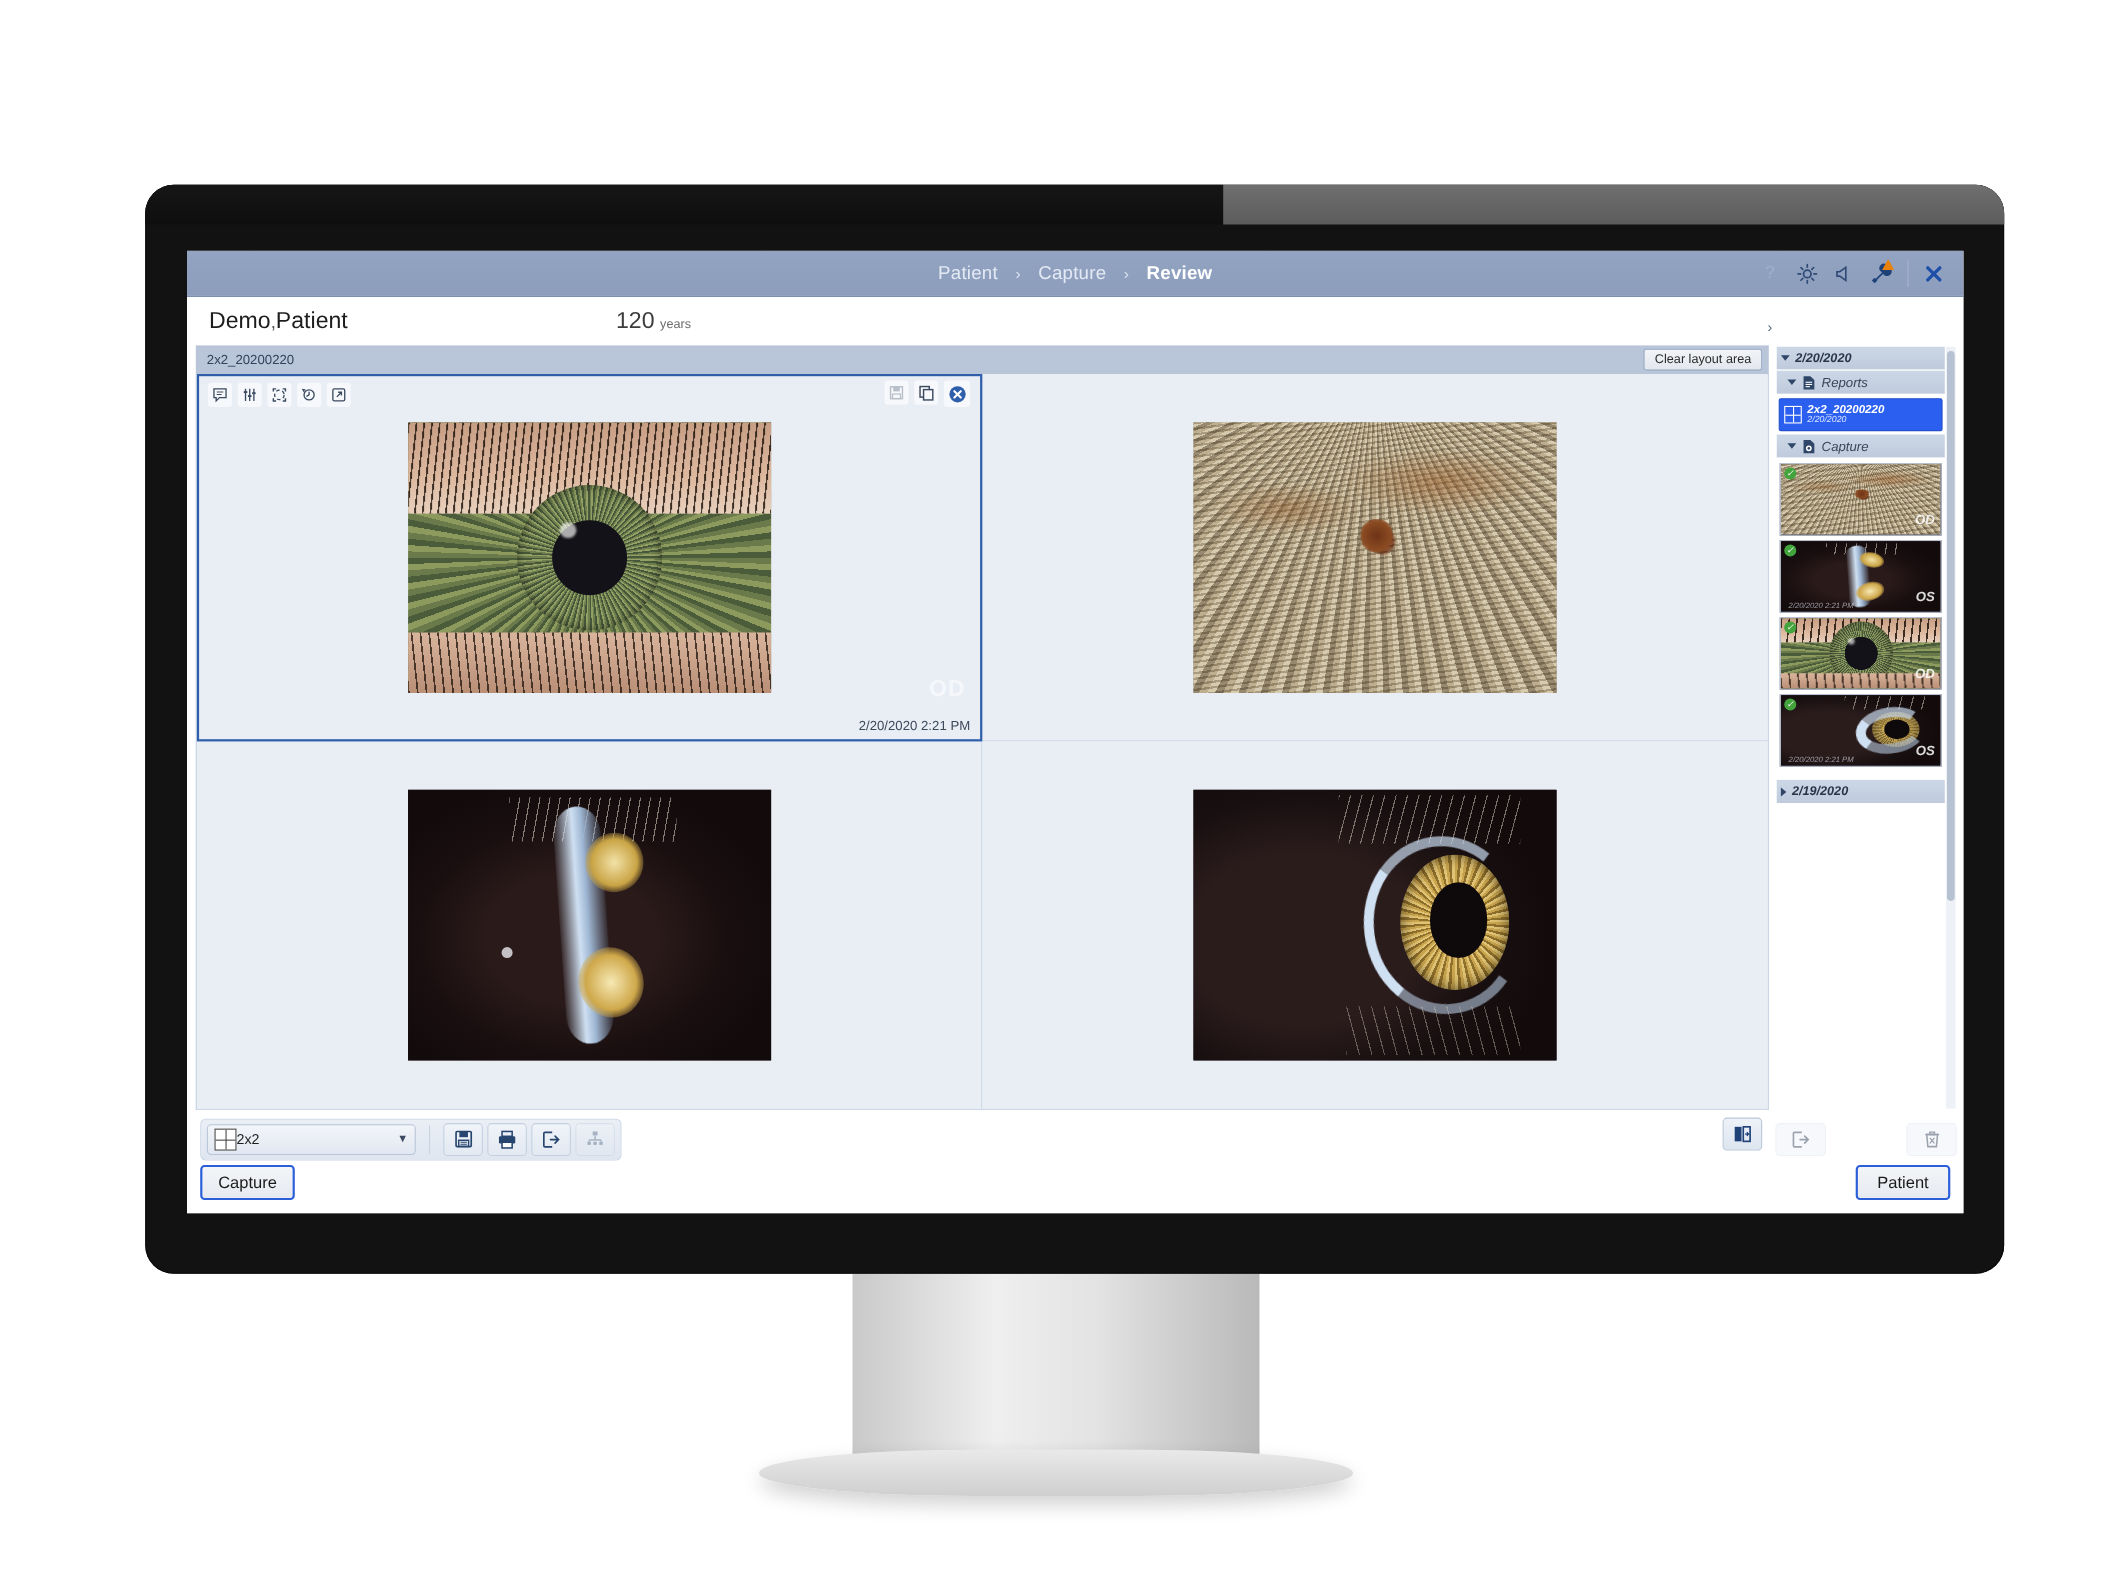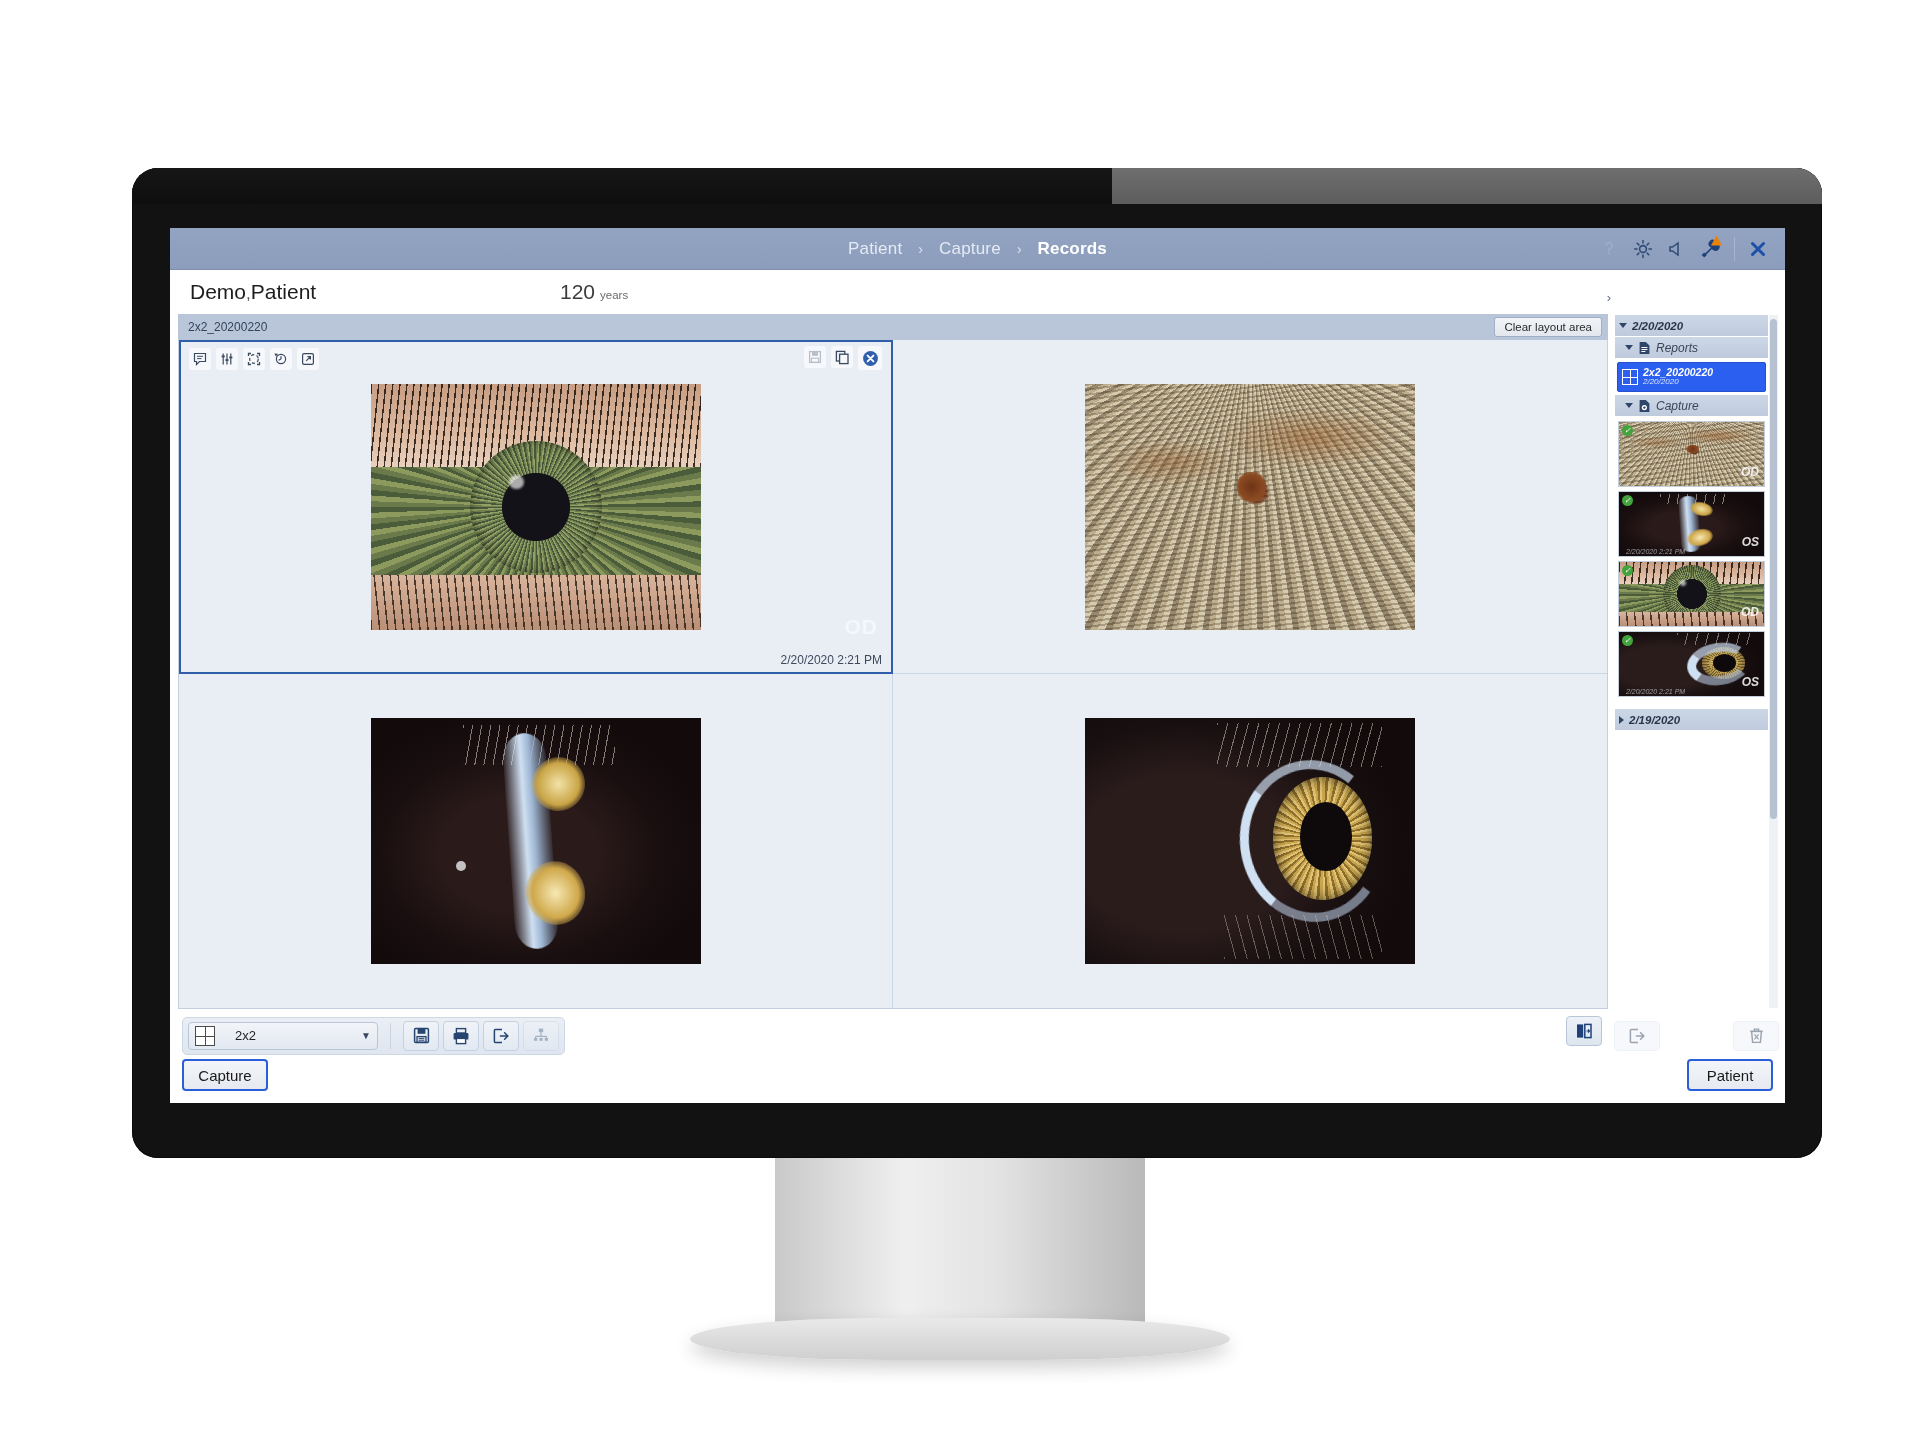--- a/index.html
+++ b/index.html
@@ -325,21 +325,21 @@
     display:flex; align-items:center; padding: 7px 4px 0 4px; gap:0;
     position:relative;
   }
   .tb-group {
     display:flex; align-items:center; gap:4px;
     background: linear-gradient(180deg,#eaeff6,#dfe6f0);
     border:1px solid #cdd8e6; border-radius:5px;
     padding:3px 5px;
   }
   .layout-select {
-    display:flex; align-items:center; gap:20px;
+    display:flex; align-items:center; gap:0;
     width:190px; height:28px; padding:0 6px;
     background: linear-gradient(180deg,#f2f5f9,#e2e8f1);
     border:1px solid #b9c6d8; border-radius:4px;
   }
   .layout-select .sel-label { font-size:13px; color:#1f1f1f; flex:1 1 auto; }
   .grid-icon {
     width:20px; height:20px; border:1.4px solid #4a4a4a; position:relative; background:#fff;
   }
   .grid-icon::before{content:"";position:absolute;left:50%;top:0;bottom:0;width:1.4px;background:#4a4a4a;}
   .grid-icon::after{content:"";position:absolute;top:50%;left:0;right:0;height:1.4px;background:#4a4a4a;}
@@ -464,21 +464,21 @@
 
   <div class="app-window">
 
 
     <div class="header">
       <div class="crumbs">
         <span class="crumb">Patient</span>
         <span class="crumb-sep">›</span>
         <span class="crumb">Capture</span>
         <span class="crumb-sep">›</span>
-        <span class="crumb active">Records</span>
+        <span class="crumb active">Review</span>
       </div>
       <div class="header-tools">
         <div class="htool">
           <span style="font-size:16px;color:#9fb0cb;">?</span>
         </div>
         <div class="htool">
           <svg width="20" height="20" viewBox="0 0 20 20">
             <circle cx="10" cy="10" r="3.4" fill="none" stroke="#2f4a74" stroke-width="1.6"></circle>
             <g stroke="#2f4a74" stroke-width="1.5" stroke-linecap="round">
               <line x1="10" y1="1.6" x2="10" y2="4"></line>

